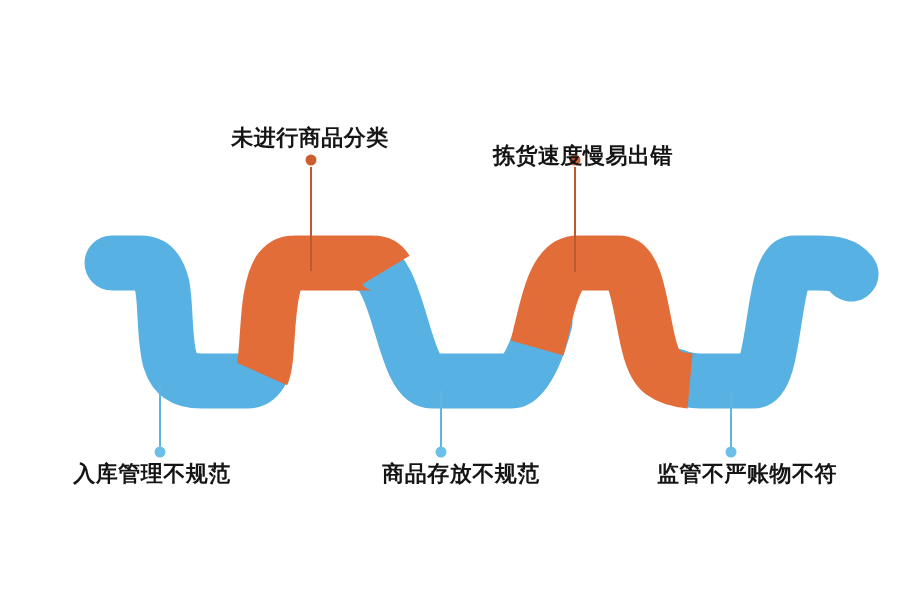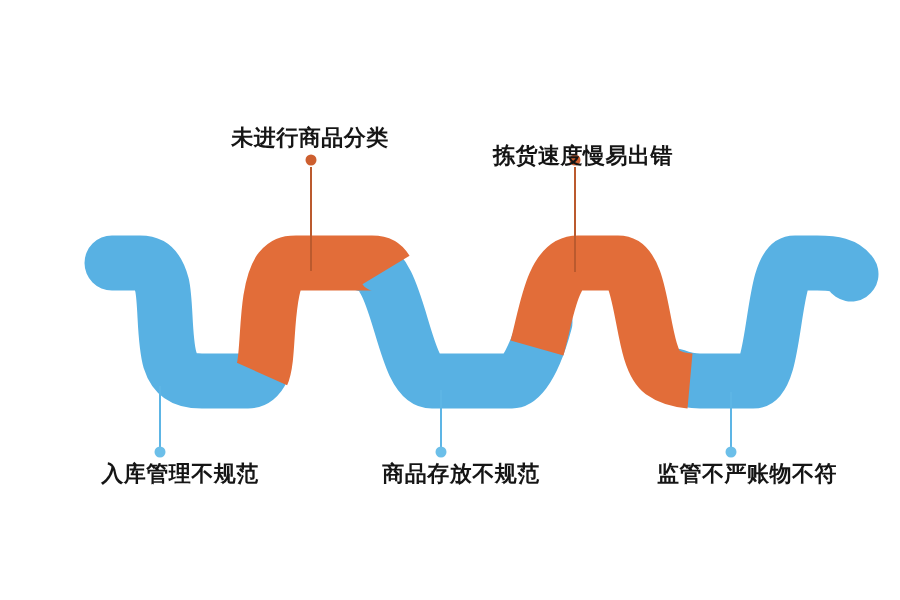--- a/index.html
+++ b/index.html
@@ -87,18 +87,18 @@
       <circle cx="311" cy="160" r="5.5" fill="#cd5f2f"></circle>
       <circle cx="575" cy="160" r="5.5" fill="#cd5f2f"></circle>
       <circle cx="160" cy="452" r="5.5" fill="#6cbfe9"></circle>
       <circle cx="441" cy="452" r="5.5" fill="#6cbfe9"></circle>
       <circle cx="731" cy="452" r="5.5" fill="#6cbfe9"></circle>
     </g>
   </svg>
 
   <div class="callout-label" style="left:310px; top:138px;">未进行商品分类</div>
   <div class="callout-label" style="left:583px; top:130px;margin-top:26px;">拣货速度慢易出错</div>
-  <div class="callout-label" style="left:152px; top:474px;margin-left:28px;">入库管理不规范</div>
+  <div class="callout-label" style="left:152px; top:474px;">入库管理不规范</div>
   <div class="callout-label" style="left:461px; top:474px;">商品存放不规范</div>
   <div class="callout-label" style="left:747px; top:474px;">监管不严账物不符</div>
 
 
 </div>
 
 </body></html>

